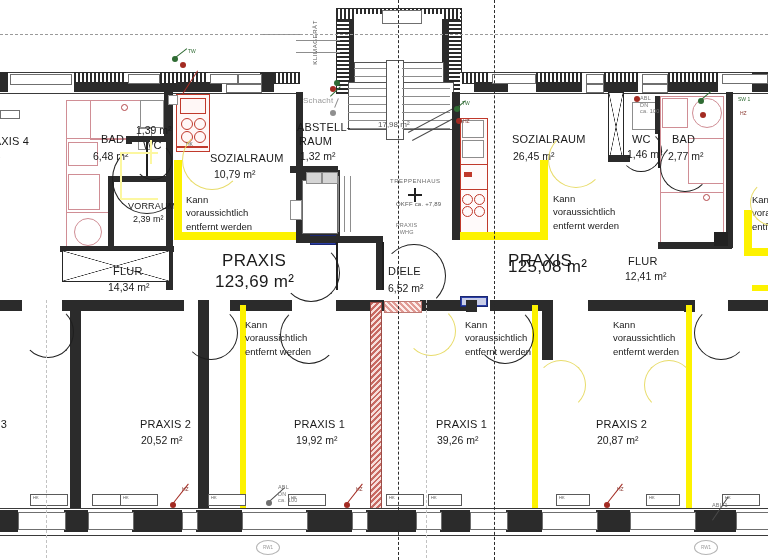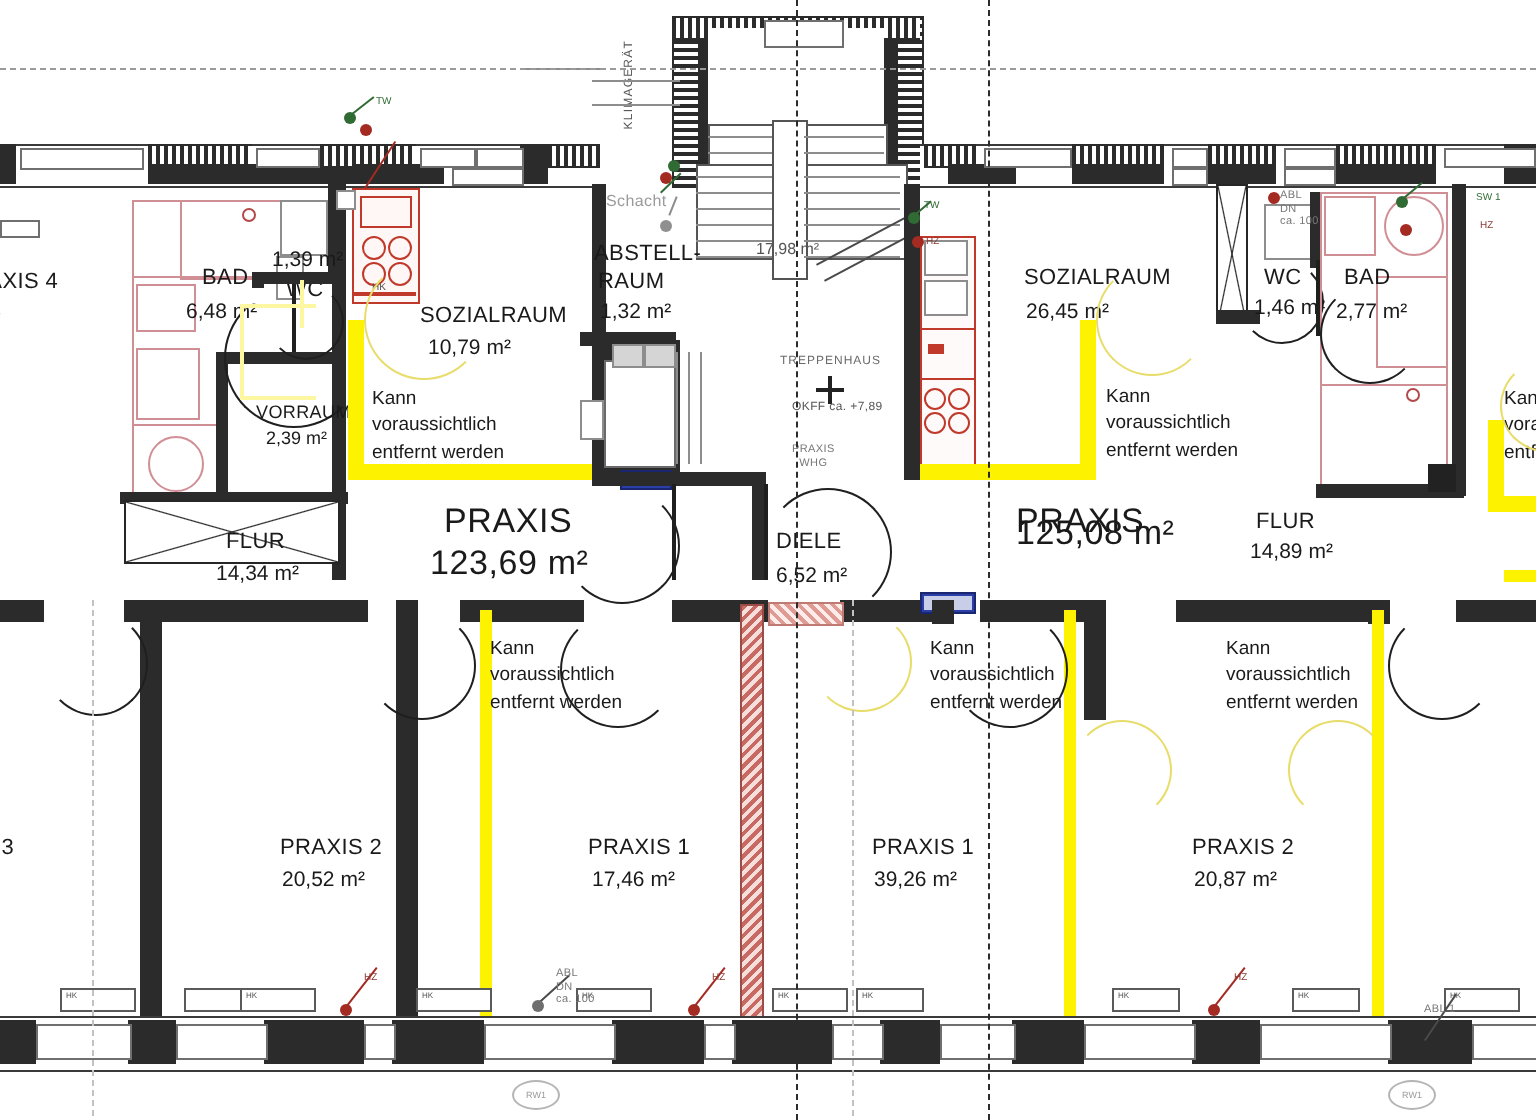--- a/index.html
+++ b/index.html
@@ -335,21 +335,21 @@
 DN
 ca. 100</div>
   <div class="lead-green" style="left:700px;top:100px;width:14px;transform:rotate(-40deg);"></div>
   <div class="dot-green" style="left:698px;top:98px;"></div>
   <div class="t elabelg" style="left:738px;top:96px;">SW 1</div>
   <div class="dot-red" style="left:700px;top:112px;"></div>
   <div class="t elabel" style="left:740px;top:110px;">HZ</div>
   <div class="dot-red" style="left:634px;top:96px;"></div>
 
   <div class="t room-name" style="left:628px;top:255px;">FLUR</div>
-  <div class="t room-area" style="left:625px;top:270px;">14,89 m²</div>
+  <div class="t room-area" style="left:625px;top:270px;">12,41 m²</div>
 
   <div class="yellowwall" style="left:540px;top:160px;width:8px;height:80px;"></div>
   <div class="yellowwall" style="left:460px;top:232px;width:88px;height:8px;"></div>
   <div class="door-y" style="left:548px;top:132px;width:54px;height:54px;border-color:#e8dc6a;border-top-color:transparent;border-right-color:transparent;"></div>
   <div class="t note" style="left:553px;top:192px;">Kann
 voraussichtlich
 entfernt werden</div>
 
   <div class="yellowwall" style="left:744px;top:210px;width:8px;height:46px;"></div>
   <div class="yellowwall" style="left:744px;top:248px;width:24px;height:8px;"></div>
@@ -407,21 +407,21 @@
   <div class="t note" style="left:613px;top:318px;">Kann
 voraussichtlich
 entfernt werden</div>
 
   <div class="t room-name" style="left:-44px;top:418px;">PRAXIS 3</div>
 
   <div class="t room-name" style="left:140px;top:418px;">PRAXIS 2</div>
   <div class="t room-area" style="left:141px;top:434px;">20,52 m²</div>
 
   <div class="t room-name" style="left:294px;top:418px;">PRAXIS 1</div>
-  <div class="t room-area" style="left:296px;top:434px;">17,46 m²</div>
+  <div class="t room-area" style="left:296px;top:434px;">19,92 m²</div>
 
   <div class="t room-name" style="left:436px;top:418px;">PRAXIS 1</div>
   <div class="t room-area" style="left:437px;top:434px;">39,26 m²</div>
 
   <div class="t room-name" style="left:596px;top:418px;">PRAXIS 2</div>
   <div class="t room-area" style="left:597px;top:434px;">20,87 m²</div>
 
   <div class="window" style="left:0;top:508px;width:768px;height:26px;border-bottom:1px solid #3a3a3a;"></div>
   <div class="wall" style="left:0;top:510px;width:18px;height:22px;"></div>
   <div class="wall" style="left:64px;top:510px;width:24px;height:22px;"></div>

